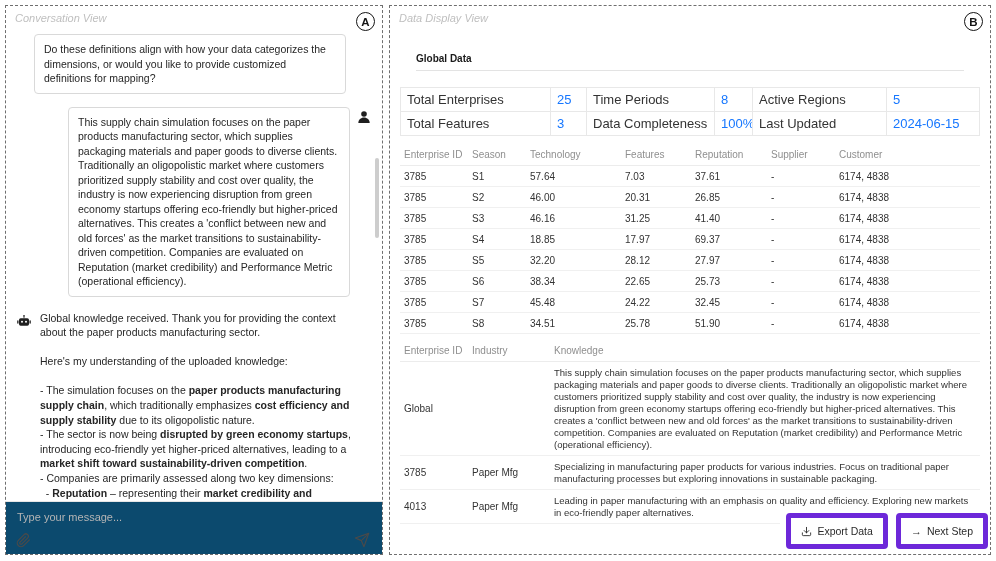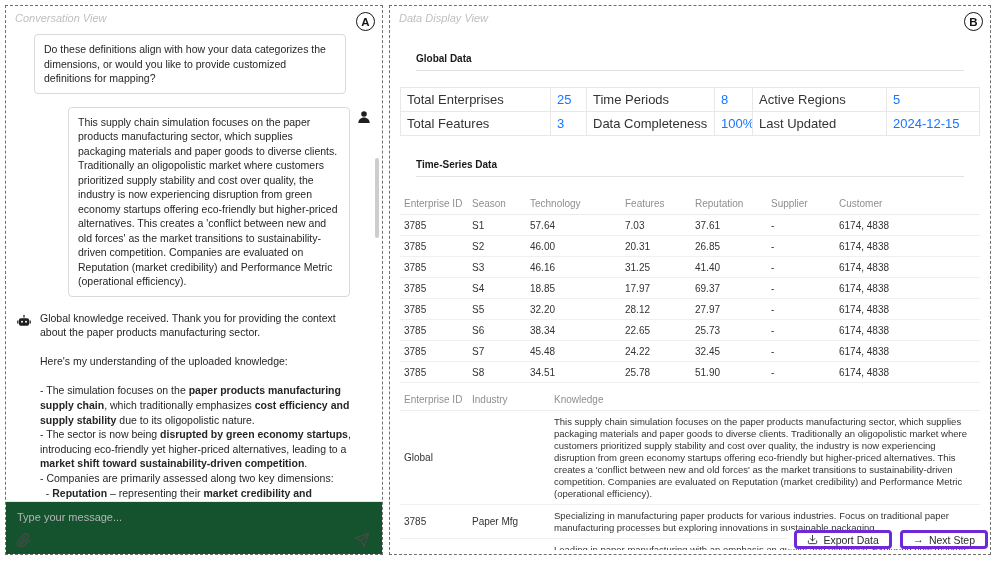--- a/index.html
+++ b/index.html
@@ -33,21 +33,21 @@
   .msg-row { display: flex; align-items: flex-start; }
   .msg-row.user { margin: 0 0 14px 52px; gap: 6px; }
   .msg-row.user .msg-box { flex: 1; }
   .msg-row.bot { margin: 4px 20px 0 0; gap: 8px; }
   .avatar { flex: 0 0 auto; width: 16px; height: 16px; color: #1f1f1f; margin-top: 2px; }
   .avatar svg { width: 100%; height: 100%; display: block; }
   .msg-plain { flex: 1; font-size: 10.5px; line-height: 14.6px; white-space: pre-wrap; color: #262626; }
   .msg-plain strong { font-weight: 700; }
   .scroll-thumb { position: absolute; right: 3px; top: 152px; width: 4px; height: 80px; background: #cdcdcd; border-radius: 2px; }
 
-  .input-area { position: absolute; left: 0; right: 0; bottom: 0; height: 53px; border-top: 1px solid #e6e6e6; background: #14532d; }
+  .input-area { position: absolute; left: 0; right: 0; bottom: 0; height: 53px; border-top: 1px solid #e6e6e6; background: #0c4a6e; }
   .input-ph { position: absolute; top: 9px; left: 11px; color: #b5b5b5; font-size: 11px; }
   .icon-btn { position: absolute; color: #4a4a4a; }
   .icon-btn svg { display: block; }
   .attach { left: 10px; bottom: 6px; width: 15px; height: 15px; }
   .send { right: 12px; bottom: 6px; width: 16px; height: 16px; }
 
   
   .content { position: absolute; top: 24px; left: 10px; right: 10px; bottom: 4px; overflow: hidden; }
   .section-h {
     margin: 16px; padding: 7px 0 6px;
@@ -69,22 +69,22 @@
   table.dt td { padding: 4.5px 4px 4.5px 0; border-bottom: 1px solid #f0f0f0; color: #333; vertical-align: middle; white-space: nowrap; overflow: hidden; }
   table.dt th:first-child, table.dt td:first-child { padding-left: 4px; }
   .mt6 { margin-top: 6px; }
 
   table.nts td { white-space: normal; }
   td.kn, th.kn-h { white-space: normal; }
   td.kn { font-size: 9.5px; line-height: 12px; color: #4f4f4f; padding-top: 5px; padding-bottom: 5px; }
 
   .actions { position: absolute; right: 2px; bottom: 5px; display: flex; gap: 8px; z-index: 2; background: #fff; padding-left: 6px; }
   .btn {
-    display: inline-flex; align-items: center; gap: 5px; height: 19px; padding: 0 10px;
-    border: 3px solid #6d28d9; border-radius: 4px; background: #fff;
+    display: inline-flex; align-items: center; gap: 5px; height: 36px; padding: 0 10px;
+    border: 5px solid #6d28d9; border-radius: 4px; background: #fff;
     font-family: "Liberation Sans", sans-serif; font-size: 10.5px; color: #2b2b2b; cursor: pointer;
   }
   .btn svg { display: block; }
   .btn .arrow { font-size: 11px; line-height: 1; }
 </style>
 </head>
 <body>
 
 <section class="panel panel-left">
   <div class="panel-title">Conversation View</div>
@@ -181,26 +181,25 @@
           <div class="stat-cell value">3</div>
         </div>
 
         <div class="stat-wrap">
           <div class="stat-cell label">Data Completeness</div>
           <div class="stat-cell value">100%</div>
         </div>
 
         <div class="stat-wrap">
           <div class="stat-cell label">Last Updated</div>
-          <div class="stat-cell value">2024-12-15</div>
+          <div class="stat-cell value">2024-06-15</div>
         </div>
 
     </div>
 
-    <h3 class="section-h">Time-Series Data</h3>
 
     <table class="dt ts mt6">
       <colgroup>
         <col style="width:72px">
           <col style="width:58px">
           <col style="width:95px">
           <col style="width:70px">
           <col style="width:76px">
           <col style="width:68px">
           <col>

